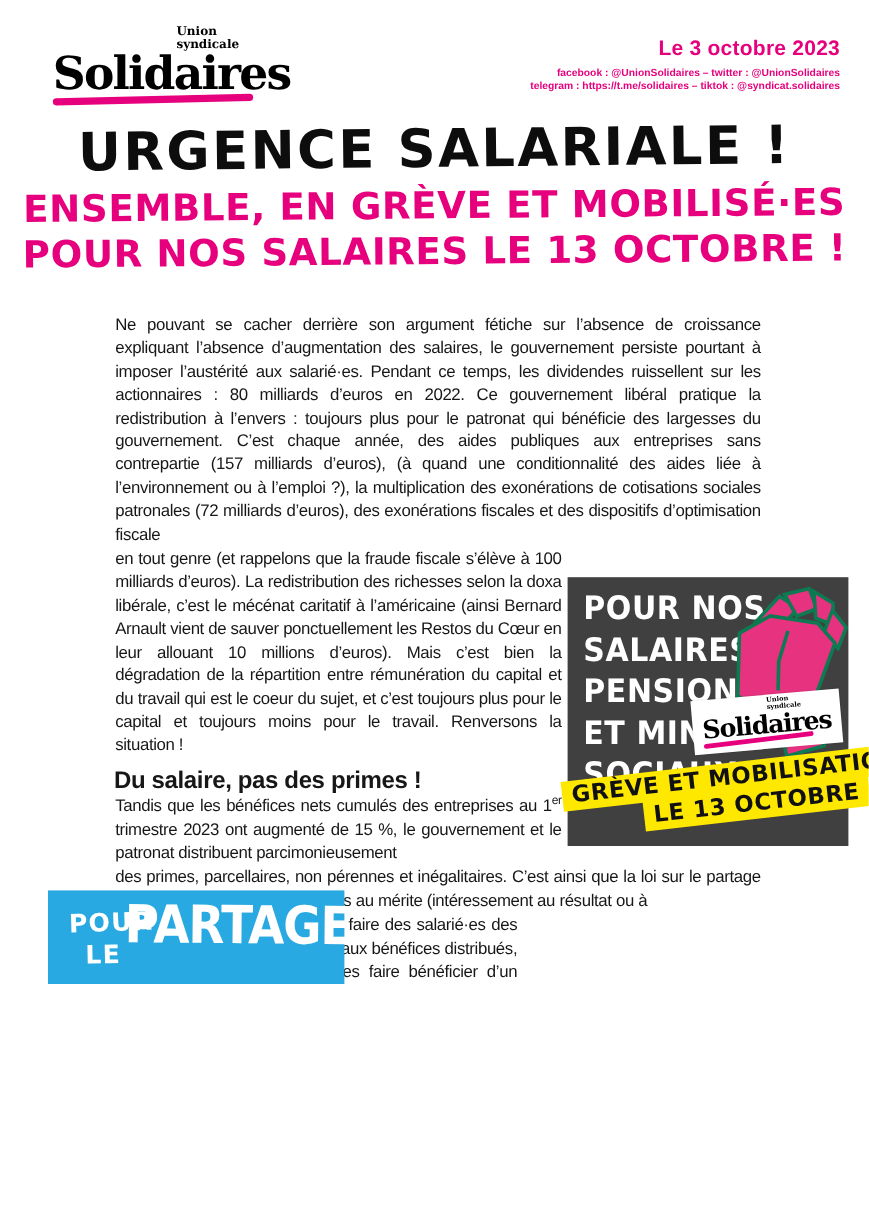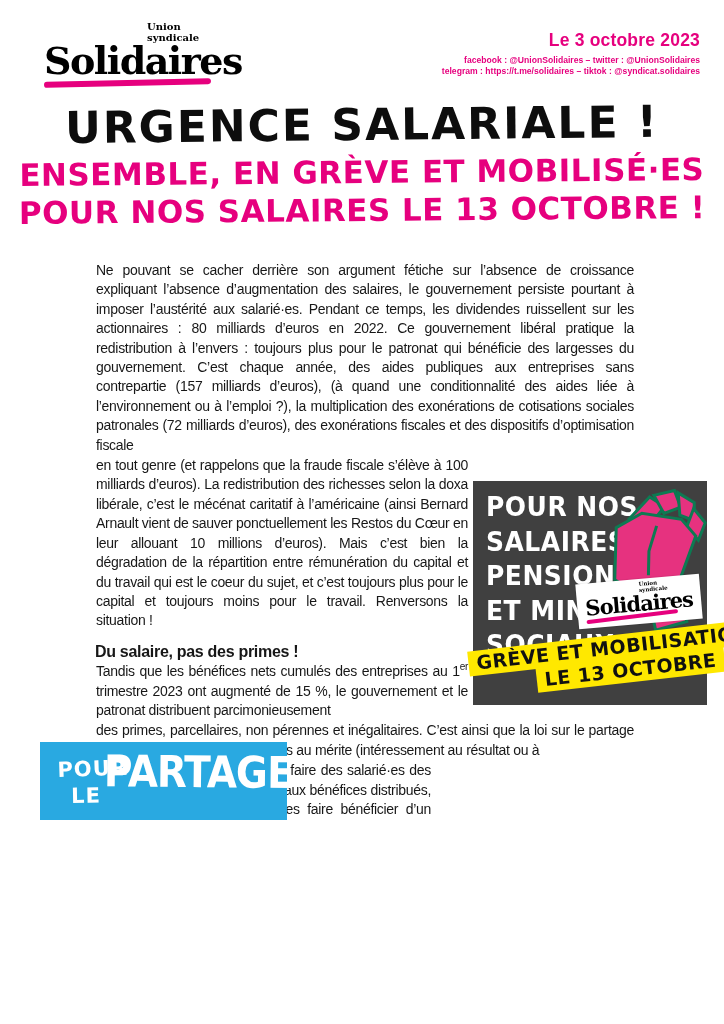--- a/index.html
+++ b/index.html
@@ -31,21 +31,21 @@
   .title-sub { position:absolute; left:0; top:153px; width:100%; text-align:center;
     font-size:31px; line-height:38px; letter-spacing:.5px; color:#e6007e; transform:rotate(-.5deg); }
 
   
   .copy { position:absolute; left:95px; top:260px; width:538px;
     font-size:14px; line-height:19.4px; letter-spacing:-.3px; text-align:justify; color:#171717; }
   .copy p { margin:1px; }
   .w-full   { width:538px; }
   .w-narrow { width:372px; }
   .w-right  { width:335px; margin-left:203px; }
-  .copy h3  { font-size:16px; line-height:19.4px; margin-top:11px; letter-spacing:-.3px; }
+  .copy h3  { font-size:20px; line-height:19.4px; margin-top:11px; letter-spacing:-.3px; }
   sup { font-size:10px; line-height:0; }
 
   
   .banner-line { display:block; background:#ffe800; color:#111; width:max-content;
     padding:1px 8px 2px; font-size:19px; letter-spacing:.5px; }
   .mini-logo { position:absolute; background:#fff; padding:3px 8px 6px;
     box-shadow:0 0 0 1px rgba(0,0,0,.05); }
   .mini-logo .soli-union { font-size:5.5px; line-height:5.8px; margin-left:55px; width:30px; }
   .mini-logo .soli-name  { font-size:21px; line-height:19px; letter-spacing:-1px; }
   .mini-logo .soli-bar   { height:4px; margin-top:1px; width:92px; transform:rotate(-2deg); }

